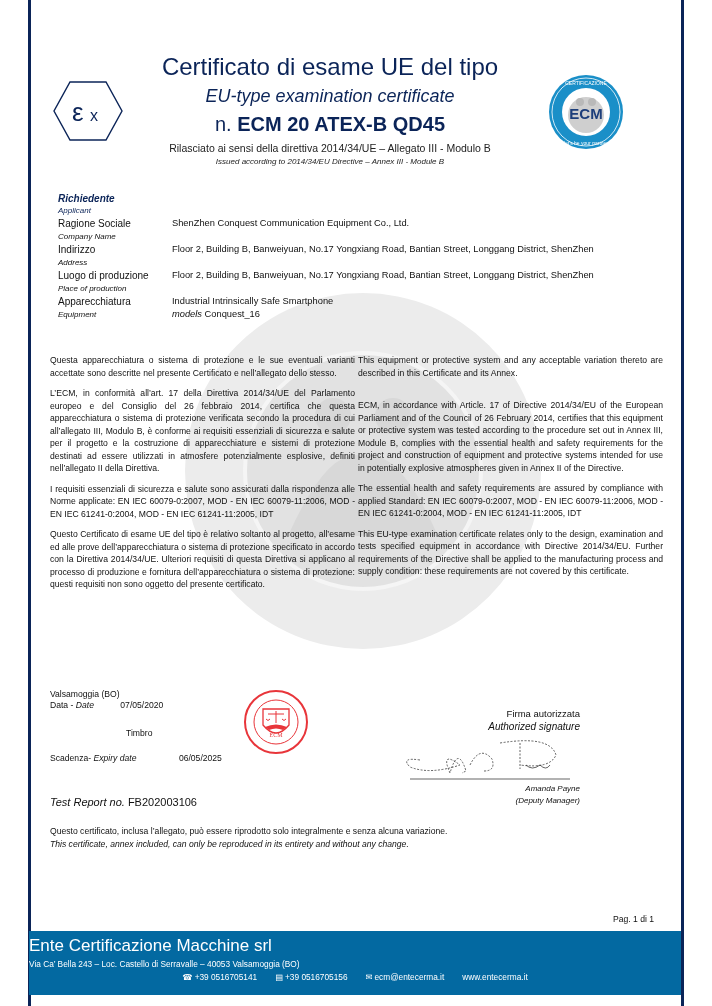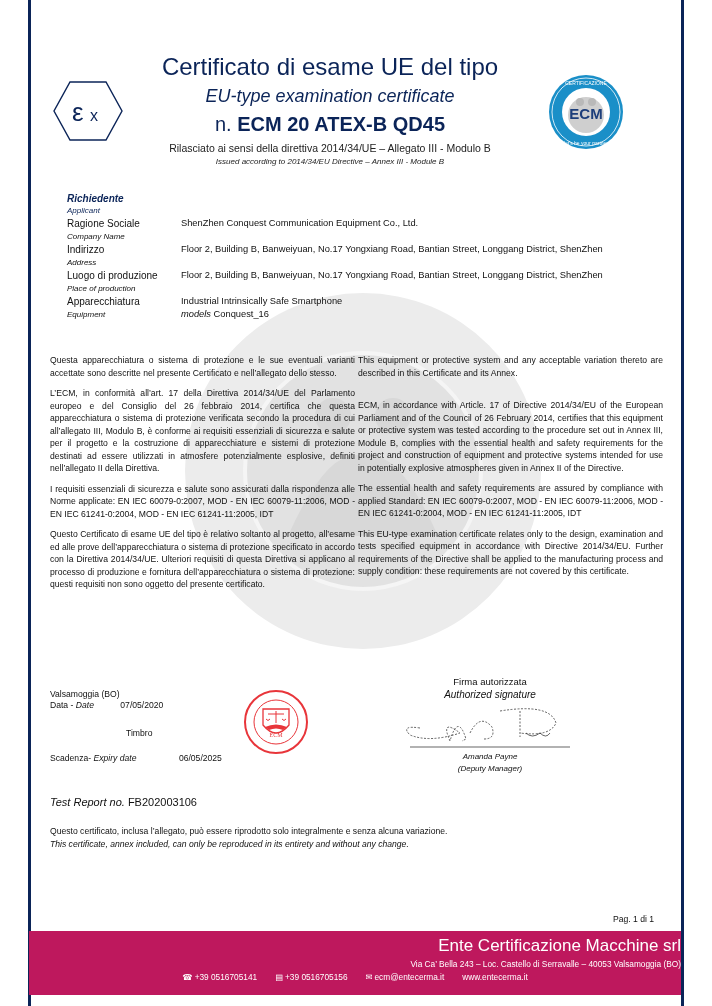--- a/index.html
+++ b/index.html
@@ -19,21 +19,21 @@
   .title-block { position: absolute; left: 120px; top: 50px; width: 420px; text-align: center; color: #0b2458; }
   .title-it { font-size: 24px; line-height: 34px; }
   .title-en { font-size: 18px; font-style: italic; line-height: 24px; }
   .cert-no { font-size: 20px; line-height: 28px; margin-top: 2px; }
   .cert-no b { font-weight: bold; }
   .issued-it { font-size: 10.5px; color: #222; line-height: 16px; margin-top: 2px; }
   .issued-en { font-size: 8px; font-style: italic; color: #222; line-height: 12px; }
   .ecm-badge { position: absolute; left: 548px; top: 74px; width: 76px; height: 76px; }
 
   
-  .applicant { position: absolute; left: 67px; top: 192px; font-size: 10px; }
+  .applicant { position: absolute; left: 58px; top: 192px; font-size: 10px; }
   .applicant .hdr-it { font-weight: bold; font-style: italic; color: #0b2458; font-size: 10px; line-height: 13px; }
   .applicant .hdr-en { font-style: italic; color: #0b2458; font-size: 8px; line-height: 12px; }
   .app-row { display: flex; }
   .app-row .lbl { width: 114px; }
   .lbl-it { font-size: 10px; line-height: 13px; color: #111; }
   .lbl-en { font-size: 8px; font-style: italic; line-height: 13px; color: #111; }
   .val { font-size: 9.3px; line-height: 13px; color: #111; white-space: nowrap; }
   .val i { font-style: italic; }
 
   
@@ -44,35 +44,35 @@
 
   
   .place { position: absolute; left: 50px; top: 688px; font-size: 8.6px; line-height: 12px; }
   .date-row { position: absolute; left: 50px; top: 700px; font-size: 8.6px; }
   .date-row i { font-style: italic; }
   .timbro { position: absolute; left: 126px; top: 728px; font-size: 8.6px; }
   .expiry { position: absolute; left: 50px; top: 753px; font-size: 8.6px; }
   .expiry i { font-style: italic; }
   .stamp { position: absolute; left: 243px; top: 689px; width: 66px; height: 66px; }
 
-  .sign-block { position: absolute; left: 400px; top: 675px; width: 180px; text-align: center; }
+  .sign-block { position: absolute; left: 400px; top: 707px; width: 180px; text-align: right; }
   .sign-it { font-size: 9.5px; line-height: 13px; }
   .sign-en { font-size: 10px; font-style: italic; line-height: 13px; }
   .sign-svg { width: 180px; height: 50px; display: block; margin-top: 2px; }
   .sign-name { font-size: 8px; font-style: italic; line-height: 12px; margin-top: -2px; }
   .sign-role { font-size: 8px; font-style: italic; line-height: 12px; }
 
   .test-report { position: absolute; left: 50px; top: 796px; font-size: 11px; }
   .test-report i { font-style: italic; }
   .repro-it { position: absolute; left: 50px; top: 826px; font-size: 8.6px; }
   .repro-en { position: absolute; left: 50px; top: 839px; font-size: 8.6px; font-style: italic; }
 
   .page-no { position: absolute; left: 613px; top: 914px; font-size: 8.6px; }
 
-  .footer { position: absolute; left: 29px; top: 931px; width: 652px; height: 64px; background: #be185d; color: #fff; text-align: right; }
+  .footer { position: absolute; left: 29px; top: 931px; width: 652px; height: 64px; background: #0369a1; color: #fff; text-align: left; }
   .footer .co { font-size: 17px; line-height: 24px; margin-top: 3px; }
   .footer .addr { font-size: 8.3px; line-height: 13px; }
   .footer .contacts { font-size: 8.3px; line-height: 13px; display: flex; justify-content: center; gap: 18px; }
   .footer .contacts span.ic { margin-right: 2px; }
 </style>
 </head>
 <body>
 
 <div class="vborder left"></div>
 <div class="vborder right"></div>

